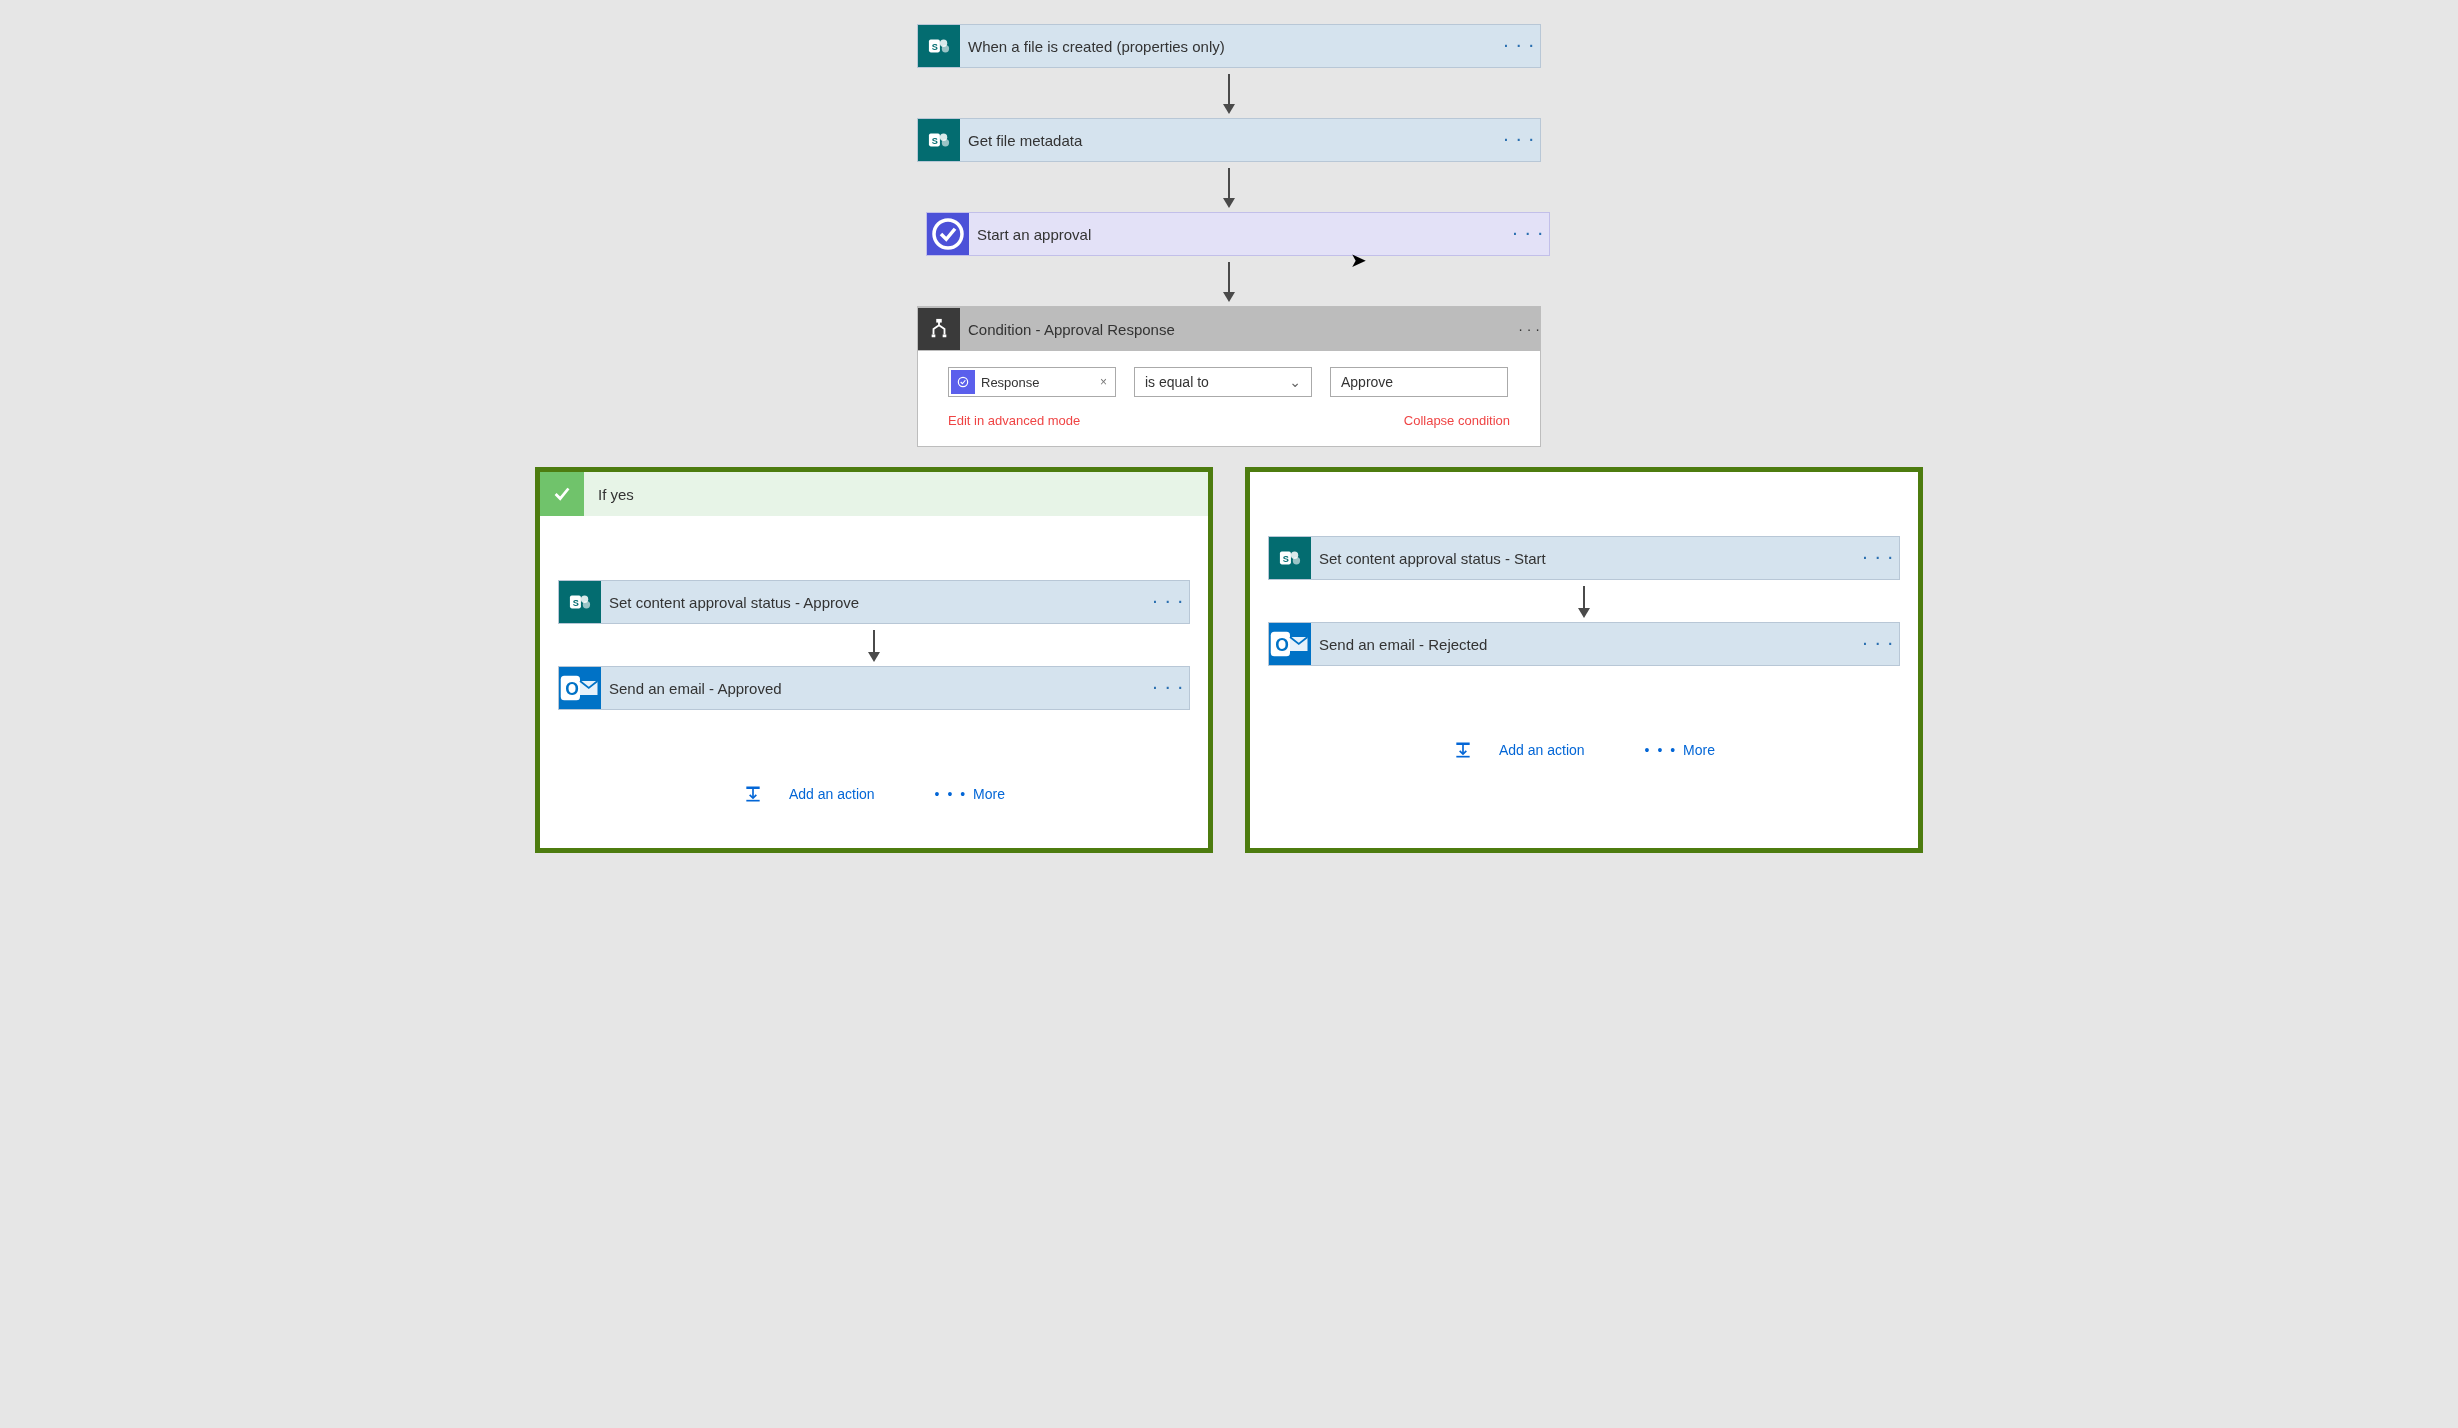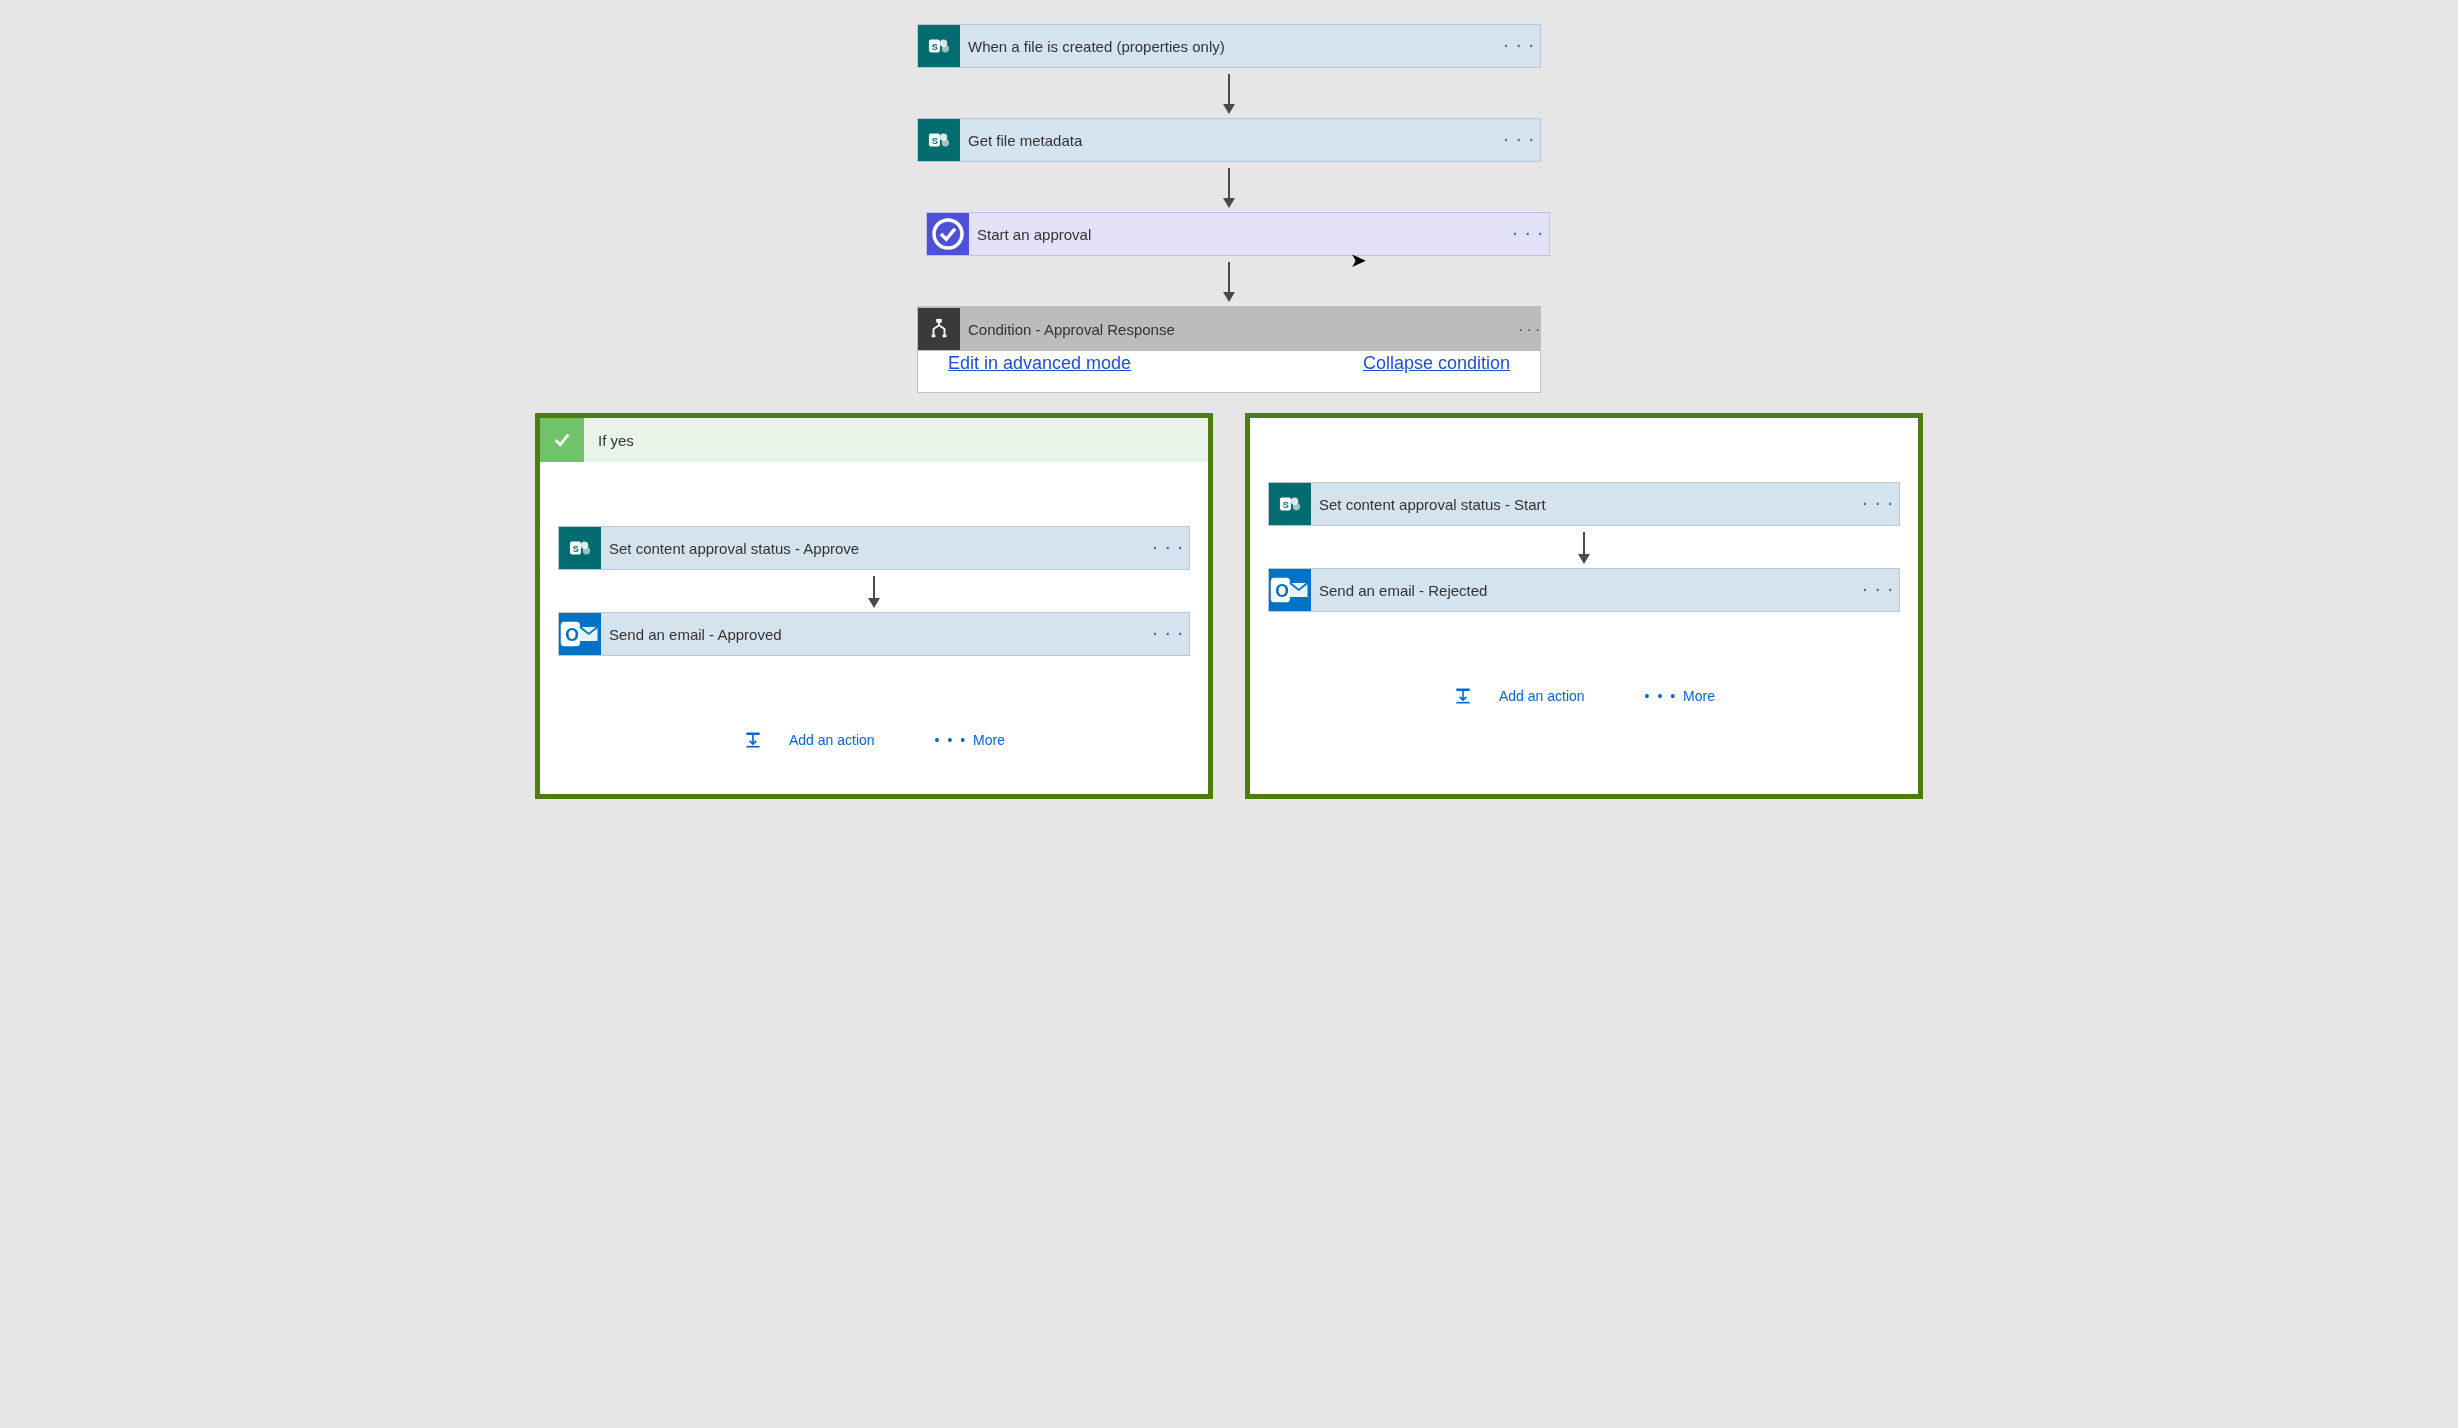--- a/index.html
+++ b/index.html
@@ -21,21 +21,21 @@
   .cond-head{height:44px;background:#bcbcbc;display:flex;align-items:center;}
   .cond-head .ico{background:#3a3a3a;width:42px;height:42px;}
   .cond-body{padding:16px 30px 14px 30px;display:flex;align-items:center;gap:18px;}
   .token-input{height:30px;border:1px solid #aaa;display:flex;align-items:center;padding:2px;gap:6px;width:168px;box-sizing:border-box;}
   .token-input .tok-badge{width:24px;height:24px;background:#5b5fec;display:flex;align-items:center;justify-content:center;}
   .token-input .tok-text{font-size:13px;}
   .token-input .tok-x{font-size:12px;color:#777;margin-left:auto;margin-right:6px;cursor:pointer;}
   .select{height:30px;border:1px solid #aaa;display:flex;align-items:center;padding:0 10px;width:178px;justify-content:space-between;box-sizing:border-box;}
   .value-input{height:30px;border:1px solid #aaa;display:flex;align-items:center;padding:0 10px;width:178px;box-sizing:border-box;}
   .cond-links{display:flex;justify-content:space-between;padding:2px 30px 18px 30px;}
-  .link{color:#1d4ed8;font-size:18px;cursor:pointer;text-decoration:underline;}
+  .link{color:#ef4444;font-size:13px;cursor:pointer;}
   
   .branches{display:flex;justify-content:center;gap:32px;margin-top:20px;width:100%;}
   .branch{width:668px;border:5px solid #4d7c0f;background:#fff;}
   .branch-head{height:44px;display:flex;align-items:center;}
   .branch-head .badge{width:44px;height:44px;display:flex;align-items:center;justify-content:center;}
   .branch-yes .branch-head{background:#e7f4e7;}
   .branch-yes .badge{background:#70c36b;}
   .branch-no  .branch-head{background:#fbe7e5;}
   .branch-no  .badge{background:#e9786d;}
   .branch-head .bh-title{padding-left:14px;font-size:15px;}
@@ -103,20 +103,39 @@
           <svg viewBox="0 0 24 24" width="22" height="22">
               <path d="M12 3v5M12 8l-6 4v6M12 8l6 4v6" stroke="#fff" stroke-width="2" fill="none"></path>
               <rect x="4" y="18" width="4" height="3" fill="#fff"></rect>
               <rect x="16" y="18" width="4" height="3" fill="#fff"></rect>
               <rect x="9" y="1" width="6" height="4" fill="#fff"></rect>
             </svg>
         </div>
         <div class="step-title">Condition - Approval Response</div>
         <div class="ellipsis">· · ·</div>
       </div>
+      <div class="cond-body">
+        <div class="token-input">
+          <div class="tok-badge">
+            <svg viewBox="0 0 24 24" width="14" height="14">
+                <circle cx="12" cy="12" r="8" fill="none" stroke="#fff" stroke-width="2"></circle>
+                <path d="M8 12l3 3 5-6" fill="none" stroke="#fff" stroke-width="2"></path>
+              </svg>
+          </div>
+          <span class="tok-text">Response</span>
+          <span class="tok-x">×</span>
+        </div>
+        <div class="select">
+          <span>is equal to</span>
+          <span style="color:#666;">⌄</span>
+        </div>
+        <div class="value-input">
+          <span>Approve</span>
+        </div>
+      </div>
       <div class="cond-links">
         <span class="link">Edit in advanced mode</span>
         <span class="link">Collapse condition</span>
       </div>
     </div>
 
     <div class="branches">
 
       <div class="branch branch-yes">
         <div class="branch-head">

